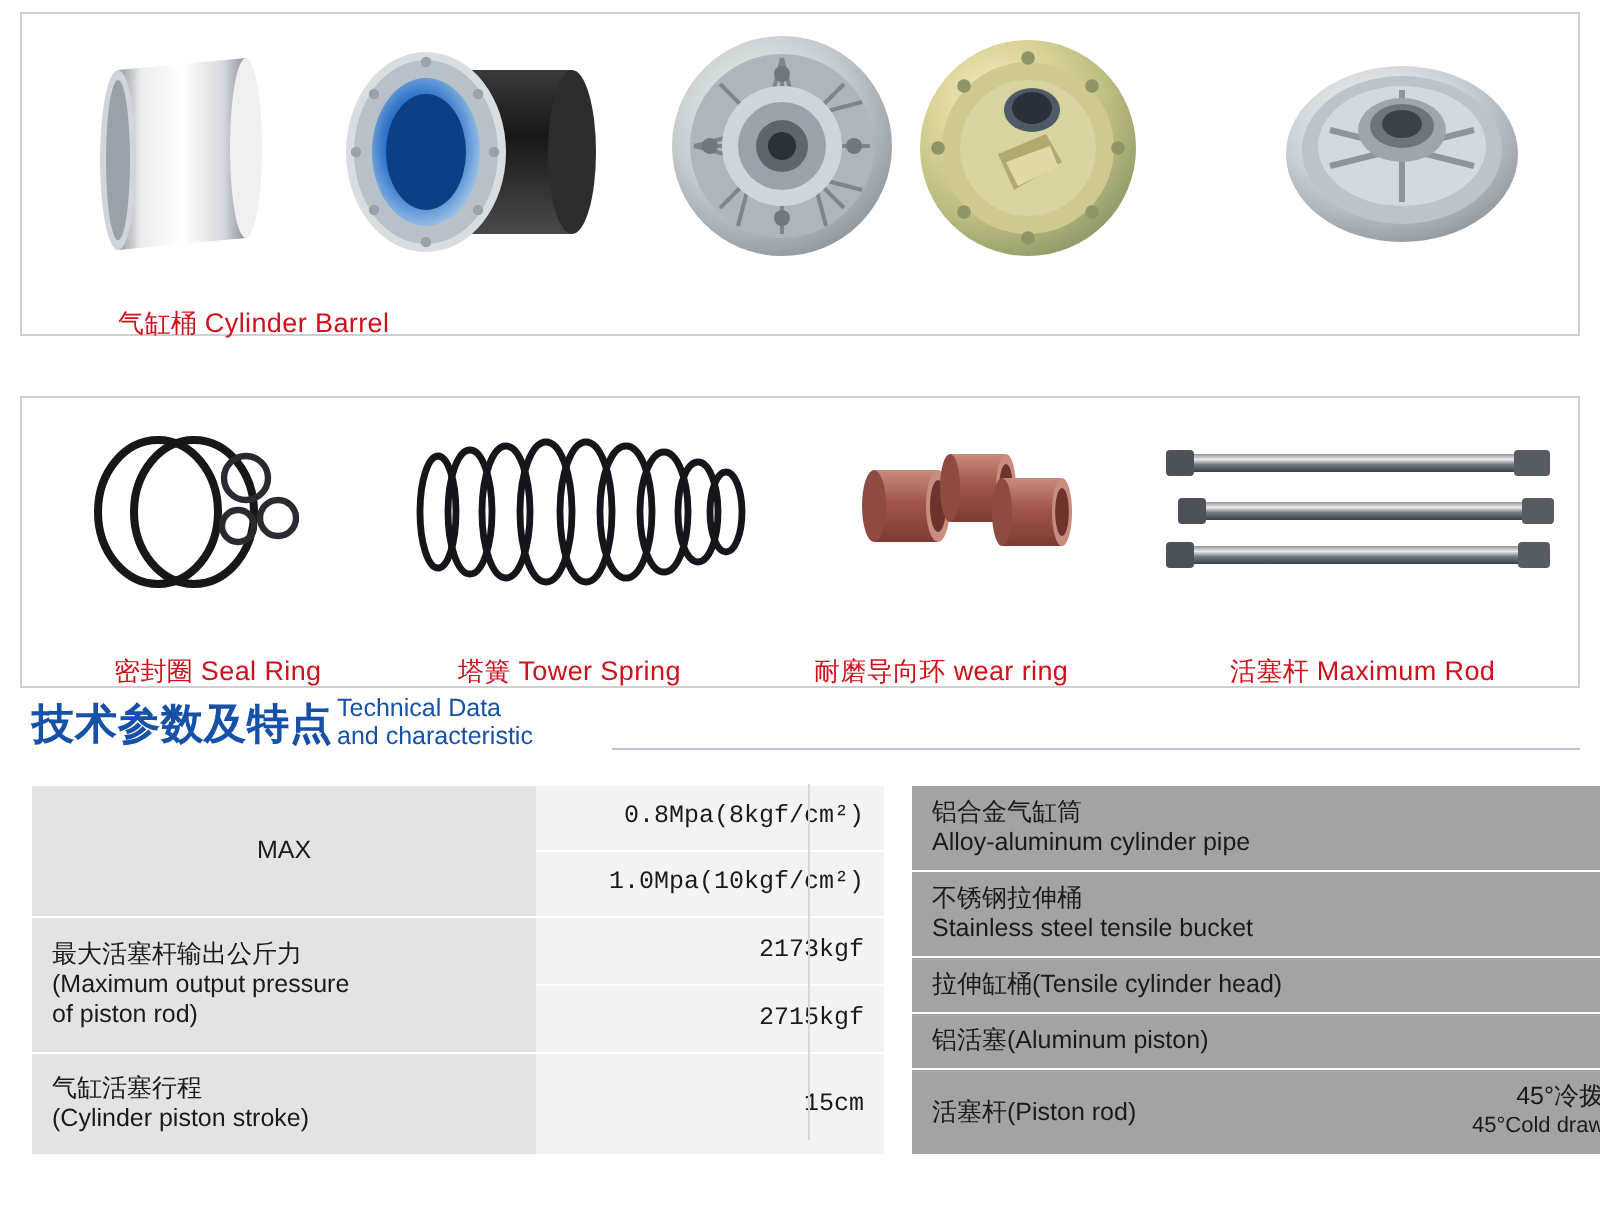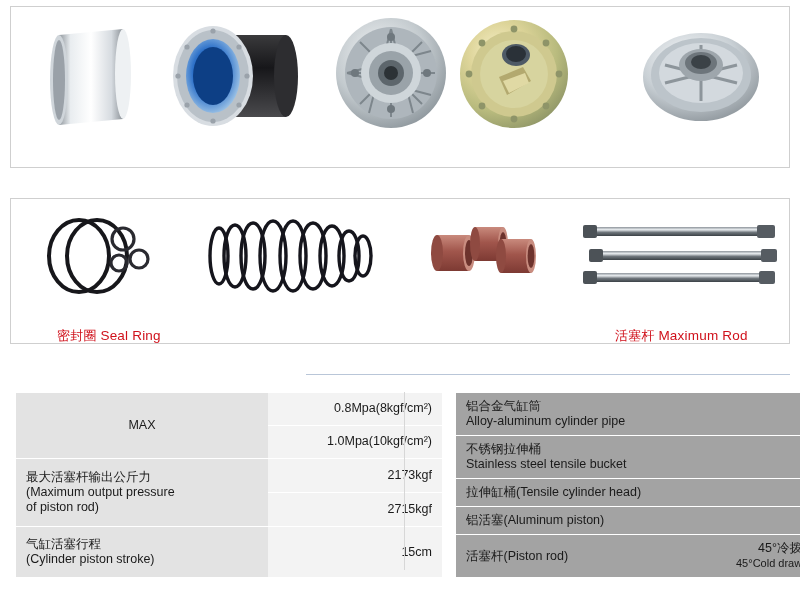--- a/index.html
+++ b/index.html
@@ -97,21 +97,21 @@
     border-top: 1px solid #ffffff;
     border-bottom: 1px solid #ffffff;
     padding: 6px 10px;
     vertical-align: middle;
     line-height: 15px;
   }
   .left-table { width: 386px; }
   .right-table { width: 366px; }
 
   .cell-grey { background: #e3e3e3; margin-left: 28px; }
-  .cell-light { background: #f3f3f3; }
+  .cell-light { background: #f3f3f3; font-family: Liberation Mono, monospace; }
   .cell-white { background: #a3a3a3; }
 
   .lt-label { width: 232px; }
   .lt-value { width: 154px; text-align: right; }
   .rt-label { width: 250px; }
   .rt-value { width: 116px; text-align: right; }
 
   .center { text-align: center; }
   .small { font-size: 11px; }
   .nowrap { white-space: nowrap; }
@@ -266,20 +266,24 @@
           <line x1="60" y1="20" x2="60" y2="76"></line>
           <line x1="24" y1="40" x2="96" y2="58"></line>
           <line x1="24" y1="58" x2="96" y2="40"></line>
         </g>
         <ellipse cx="60" cy="40" rx="22" ry="16" fill="#9ea6ac"></ellipse>
         <ellipse cx="60" cy="38" rx="16" ry="11" fill="#6d757b"></ellipse>
         <ellipse cx="60" cy="37" rx="10" ry="7" fill="#3b4247"></ellipse>
       </svg>
     </div>
 
+    <div class="caption" style="left:48px; top:146px;">
+      <span class="cn">气缸桶</span>
+      <span class="en">Cylinder Barrel</span>
+    </div>
   </div>
 
   <div class="parts-panel" id="panel-bottom">
 
     <div class="part-img" style="left:20px; top:12px;">
       <svg class="svgbox" width="140" height="90" viewBox="0 0 140 90">
         <g fill="none" stroke="#17171b" stroke-width="4">
           <ellipse cx="48" cy="45" rx="30" ry="36"></ellipse>
           <ellipse cx="66" cy="45" rx="30" ry="36"></ellipse>
         </g>
@@ -362,26 +366,41 @@
           <rect x="2" y="54" width="14" height="13" rx="2" fill="#4c5257"></rect>
           <rect x="178" y="54" width="16" height="13" rx="2" fill="#565c62"></rect>
         </g>
       </svg>
     </div>
 
     <div class="caption" style="left:46px; top:128px;">
       <span class="cn">密封圈</span>
       <span class="en">Seal Ring</span>
     </div>
+    <div class="caption" style="left:218px; top:128px;">
+      <span class="cn">塔簧</span>
+      <span class="en">Tower Spring</span>
+    </div>
+    <div class="caption" style="left:396px; top:128px;">
+      <span class="cn">耐磨导向环</span>
+      <span class="en">wear ring</span>
+    </div>
     <div class="caption" style="left:604px; top:128px;">
       <span class="cn">活塞杆</span>
       <span class="en">Maximum Rod</span>
     </div>
   </div>
 
+  <div class="section-title">
+    <div class="cn-title">技术参数及特点</div>
+    <div>
+      <div class="en-title">Technical Data</div>
+      <div class="en-title">and characteristic</div>
+    </div>
+  </div>
   <div class="title-rule"></div>
 
   <div class="spec-wrap">
 
     <table class="spec left-table">
       <tbody>
           <tr>
         <td class="cell-grey lt-label center" rowspan="2">MAX</td>
         <td class="cell-light lt-value">0.8Mpa(8kgf/cm²)</td>
       </tr>

